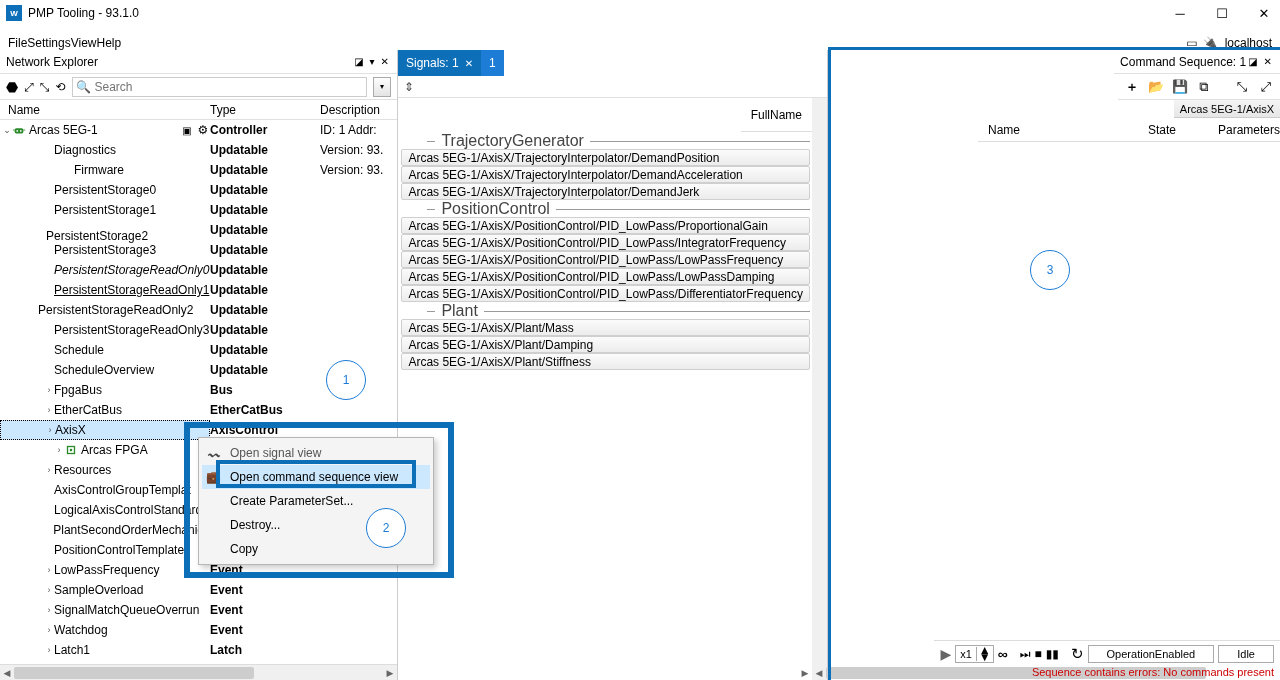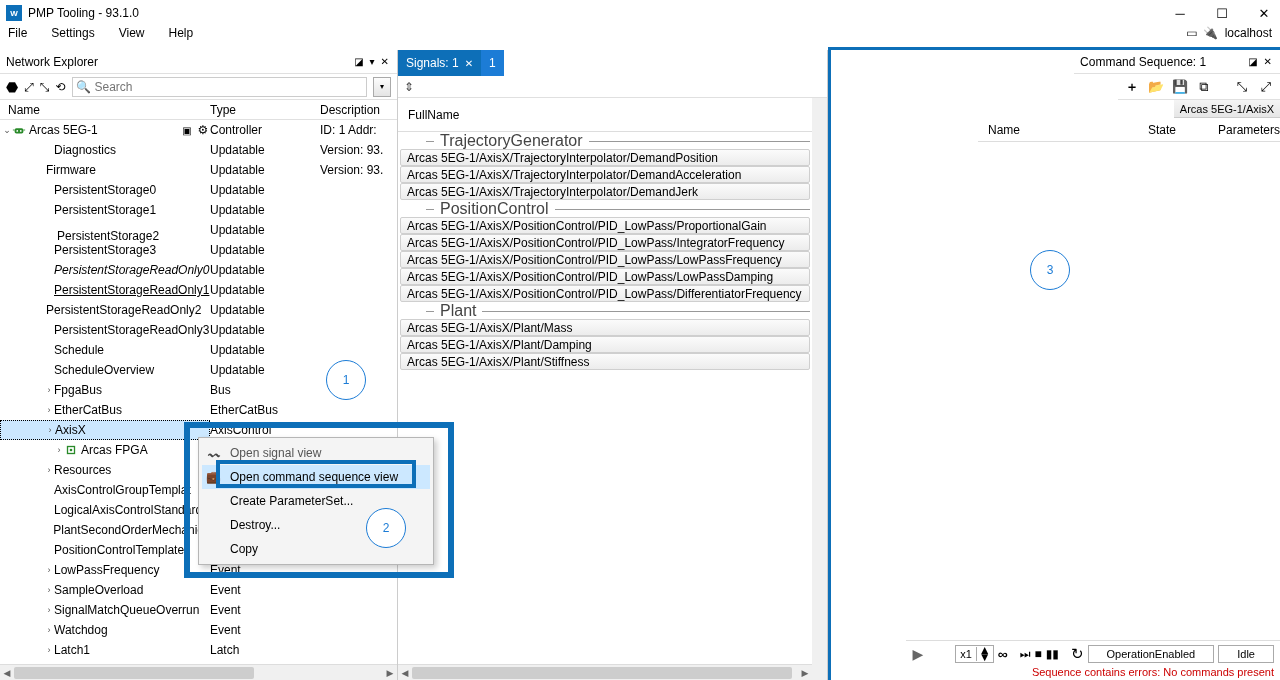--- a/index.html
+++ b/index.html
@@ -6,47 +6,47 @@
 body { background: #fff; color: #000; width: 1280px; height: 680px; overflow: hidden; position: relative; }
 
 
 .titlebar { display: flex; align-items: center; height: 26px; padding: 0 6px; }
 .app-icon { width: 16px; height: 16px; background: #0d6fb8; display: inline-flex; align-items: center; justify-content: center; color: #fff; font-size: 8px; font-weight: bold; margin-right: 6px; }
 .titlebar .title { flex: 1; }
 .win-controls { display: flex; gap: 22px; align-items: center; }
 .win-controls span { width: 20px; text-align: center; font-size: 13px; }
 
 
-.menubar { display: flex; align-items: flex-start; height: 24px; padding: 0 8px; gap: 24px; position: relative; }
+.menubar { display: flex; align-items: flex-end; height: 24px; padding: 0 8px; gap: 0; position: relative; }
 .menubar .right-icons { position: absolute; right: 8px; display: flex; gap: 6px; align-items: center; }
 
 
 .main { display: flex; height: 630px; }
 
 
 .ne-panel { width: 398px; border-right: 1px solid #ccc; position: relative; display: flex; flex-direction: column; }
-.panel-header { display: flex; align-items: center; justify-content: space-between; height: 24px; padding: 0 6px; border-bottom: 1px solid #e0e0e0; gap: 40px; }
+.panel-header { display: flex; align-items: center; justify-content: space-between; height: 24px; padding: 0 6px; border-bottom: 1px solid #e0e0e0; }
 .panel-header .panel-icons { display: flex; gap: 2px; }
 .panel-header .panel-icons span { font-size: 10px; padding: 2px; }
 .ne-toolbar { display: flex; align-items: center; height: 26px; padding: 2px 6px; gap: 6px; border-bottom: 1px solid #e0e0e0; }
 .ne-toolbar .search-box { flex: 1; display: flex; align-items: center; border: 1px solid #ccc; height: 20px; padding: 0 4px; }
 .ne-toolbar .search-box input { border: none; outline: none; flex: 1; font-size: 12px; }
 .ne-toolbar .dropdown-btn { width: 18px; height: 20px; border: 1px solid #aaa; background: linear-gradient(#fdfdfd,#e4e4e4); font-size: 8px; text-align: center; line-height: 18px; }
 
 .ne-cols { display: flex; height: 20px; border-bottom: 1px solid #e0e0e0; }
 .ne-cols .c1 { width: 210px; padding-left: 8px; }
 .ne-cols .c2 { width: 110px; }
 .ne-cols .c3 { flex: 1; }
 .ne-cols div { display: flex; align-items: center; }
 
 .tree { flex: 1; overflow: hidden; position: relative; }
 .tree-row { display: flex; height: 20px; align-items: center; white-space: nowrap; }
 .tree-row.selected .name-cell { background: #cce8ff; border: 1px dotted #000; }
 .tree-row .name-cell { width: 210px; display: flex; align-items: center; height: 20px; }
-.tree-row .type-cell { width: 110px; }
+.tree-row .type-cell { width: 110px; font-weight: bold; }
 .tree-row .desc-cell { flex: 1; overflow: hidden; }
 
 .caret { width: 10px; text-align: center; font-size: 9px; color: #555; }
 .bug-ico { width: 14px; height: 14px; display: inline-block; margin-right: 3px; }
 .bug-ico svg { width: 14px; height: 14px; }
 .icon-chip { width: 14px; height: 14px; display: inline-flex; align-items: center; justify-content: center; font-size: 10px; margin-right: 2px; }
 .gear-ico { width: 14px; height: 14px; display:inline-flex; align-items:center; justify-content:center; }
 
 .hscroll { height: 16px; background: #f0f0f0; border-top: 1px solid #ddd; position: relative; }
 .hscroll .thumb { position: absolute; left: 14px; top: 2px; height: 12px; width: 240px; background: #cdcdcd; border-radius: 2px; }
@@ -78,21 +78,21 @@
 .cmd-toolbar .tb-ico { width: 16px; height: 16px; display: inline-flex; align-items: center; justify-content: center; font-size: 13px; }
 .cmd-sub { height: 18px; background: linear-gradient(#f4f4f4,#e6e6e6); border-bottom: 1px solid #ccc; padding: 0 6px; display: flex; align-items: center; font-size: 11px; }
 .cmd-cols { height: 24px; display: flex; border-bottom: 1px solid #ddd; }
 .cmd-cols div { display: flex; align-items: center; padding-left: 10px; }
 .cmd-cols .c1 { width: 160px; }
 .cmd-cols .c2 { width: 70px; }
 .cmd-cols .c3 { flex: 1; }
 .cmd-body { flex: 1; position: relative; }
 .cmd-foot { height: 26px; display: flex; align-items: center; padding: 0 6px; gap: 4px; border-top: 1px solid #ddd; }
 .cmd-foot .play { font-size: 14px; color: #666; }
-.cmd-foot .spin { display: flex; align-items: center; border: 1px solid #aaa; height: 18px; margin-left: 28px; }
+.cmd-foot .spin { display: flex; align-items: center; border: 1px solid #aaa; height: 18px; }
 .cmd-foot .spin span.v { padding: 0 4px; font-size: 11px; }
 .cmd-foot .spin .arrows { display: flex; flex-direction: column; border-left: 1px solid #aaa; font-size: 6px; line-height: 7px; padding: 0 2px; }
 .cmd-foot .btn-long { border: 1px solid #aaa; height: 18px; padding: 0 18px; font-size: 11px; display: flex; align-items: center; }
 
 
 .ctx-menu { position: absolute; left: 198px; top: 437px; width: 236px; background: #f4f4f4; border: 1px solid #b6b6b6; box-shadow: 3px 3px 6px rgba(0,0,0,.2); padding: 3px; z-index: 20; }
 .ctx-item { height: 24px; display: flex; align-items: center; padding-left: 28px; position: relative; white-space: nowrap; }
 .ctx-item .ico { position: absolute; left: 4px; width: 16px; text-align: center; font-size: 12px; color: #444; }
 .ctx-item.hl { background: #cce8ff; }
 .ctx-item.hidden-top { color: #555; }
@@ -176,21 +176,21 @@
         </div>
         <div class="tree-row">
           <div class="name-cell" style="padding-left:44px;">
             <span class="caret"></span>
             <span>Diagnostics</span>
           </div>
           <div class="type-cell">Updatable</div>
           <div class="desc-cell">Version: 93.</div>
         </div>
         <div class="tree-row">
-          <div class="name-cell" style="padding-left:36px;text-align:center;">
+          <div class="name-cell" style="padding-left:64px;text-align:center;">
             <span class="caret"></span>
             <span>Firmware</span>
           </div>
           <div class="type-cell">Updatable</div>
           <div class="desc-cell">Version: 93.</div>
         </div>
         <div class="tree-row">
           <div class="name-cell" style="padding-left:44px;">
             <span class="caret"></span>
             <span>PersistentStorage0</span>
@@ -200,21 +200,21 @@
         </div>
         <div class="tree-row">
           <div class="name-cell" style="padding-left:44px;">
             <span class="caret"></span>
             <span>PersistentStorage1</span>
           </div>
           <div class="type-cell">Updatable</div>
           <div class="desc-cell"></div>
         </div>
         <div class="tree-row">
-          <div class="name-cell" style="padding-left:47px;margin-top:11px;">
+          <div class="name-cell" style="padding-left:36px;margin-top:11px;">
             <span class="caret"></span>
             <span>PersistentStorage2</span>
           </div>
           <div class="type-cell">Updatable</div>
           <div class="desc-cell"></div>
         </div>
         <div class="tree-row">
           <div class="name-cell" style="padding-left:44px;">
             <span class="caret"></span>
             <span>PersistentStorage3</span>
@@ -232,21 +232,21 @@
         </div>
         <div class="tree-row">
           <div class="name-cell" style="padding-left:44px;text-decoration:underline;">
             <span class="caret"></span>
             <span>PersistentStorageReadOnly1</span>
           </div>
           <div class="type-cell">Updatable</div>
           <div class="desc-cell"></div>
         </div>
         <div class="tree-row">
-          <div class="name-cell" style="padding-left:36px;">
+          <div class="name-cell" style="padding-left:28px;">
             <span class="caret"></span>
             <span>PersistentStorageReadOnly2</span>
           </div>
           <div class="type-cell">Updatable</div>
           <div class="desc-cell"></div>
         </div>
         <div class="tree-row">
           <div class="name-cell" style="padding-left:44px;">
             <span class="caret"></span>
             <span>PersistentStorageReadOnly3</span>
@@ -401,21 +401,21 @@
           <span class="x">✕</span>
       </div>
       <div class="sig-tab">
         <span>1</span>
       </div>
     </div>
     <div class="sig-toolbar">
       <span style="font-size:12px;color:#444;">⇕</span>
     </div>
     <div style="display:flex;flex:1;">
-      <div style="flex:1;display:flex;flex-direction:column;">
+      <div style="flex:1;display:flex;flex-direction:column;align-items:flex-end;">
         <div class="sig-head">
             <span>FullName</span>
           </div>
         <div class="sig-body" id="sigbody">
             <div class="sig-group">
               <div class="sig-group-label">
                 <span style="width:26px;"></span>
                 <span class="line" style="flex:0 0 8px;"></span>
                 <span class="txt">TrajectoryGenerator</span>
                 <span class="line"></span>

